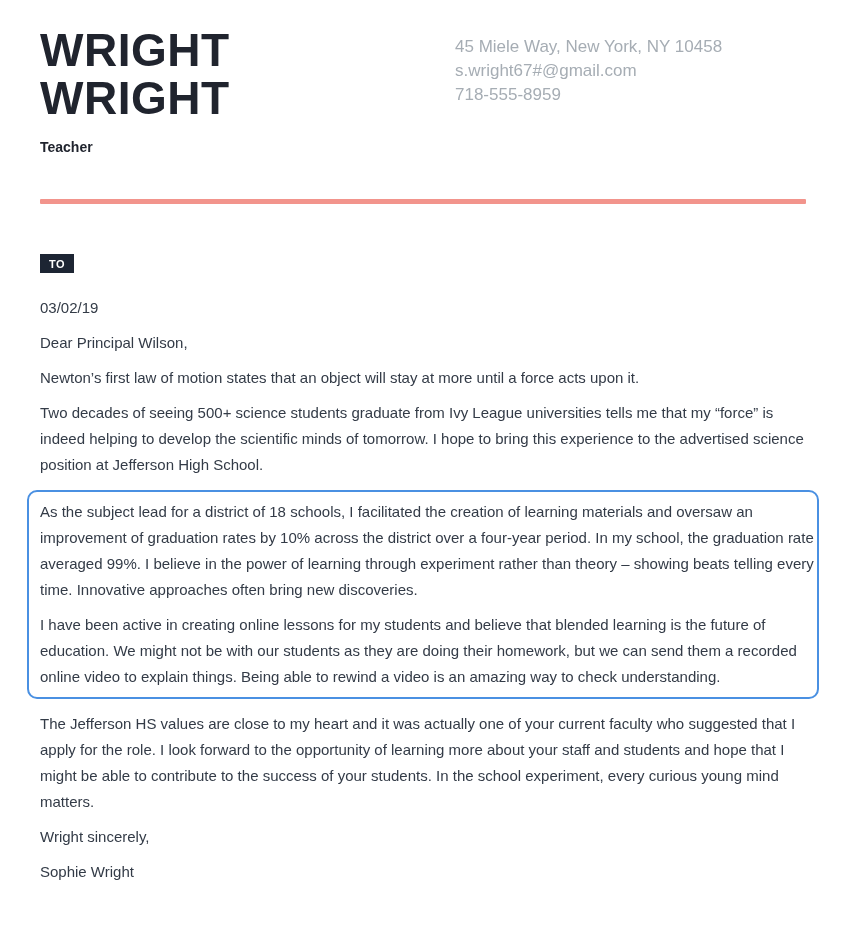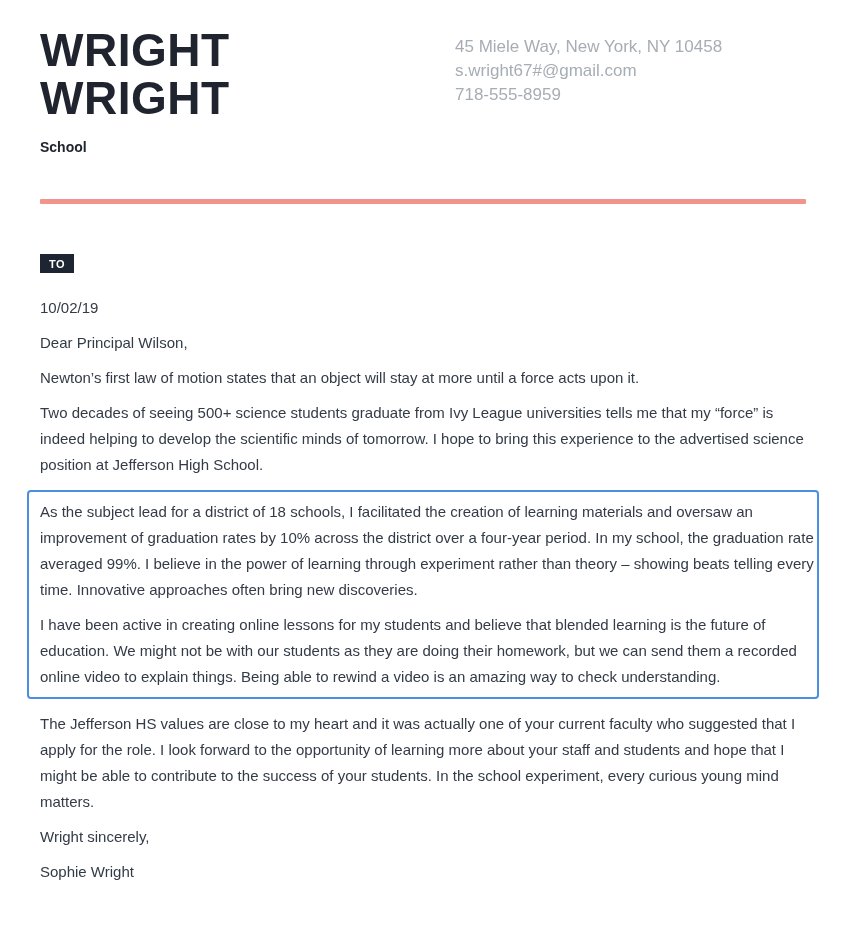--- a/index.html
+++ b/index.html
@@ -69,56 +69,56 @@
     .letter-body {
       margin-top: 22px;
       font-size: 15px;
       line-height: 26px;
       color: #333b47;
     }
     .para { margin-bottom: 9px; }
 
     .highlight-box {
       border: 2px solid var(--highlight-border, #4a90e2);
-      border-radius: 4px;
+      border-radius: 10px;
       margin: 12px -13px 12px -13px;
       padding: 7px 3px 2px 11px;
       background: transparent;
       cursor: pointer;
     }
     .highlight-box .para:last-child { margin-bottom: 5px; }
   </style>
 </head>
 <body>
 
 <div class="page">
 
   <header class="header">
     <div class="name-block">
       <h1 class="name">
         <span class="name-line">WRIGHT</span>
         <span class="name-line">WRIGHT</span>
       </h1>
-      <div class="job-title">School</div>
+      <div class="job-title">Teacher</div>
     </div>
     <div class="contact">
       <div class="contact-line">45 Miele Way, New York, NY 10458</div>
       <div class="contact-line">s.wright67#@gmail.com</div>
       <div class="contact-line">718-555-8959</div>
     </div>
   </header>
 
   <div class="divider"></div>
 
   <div class="to-row">
     <span class="to-badge">TO</span>
   </div>
 
   <div class="letter-body">
-    <p class="para">10/02/19</p>
+    <p class="para">03/02/19</p>
     <p class="para">Dear Principal Wilson,</p>
     <p class="para">Newton’s first law of motion states that an object will stay at more until a force acts upon it.</p>
     <p class="para">Two decades of seeing 500+ science students graduate from Ivy League universities tells me that my “force” is indeed helping to develop the scientific minds of tomorrow. I hope to bring this experience to the advertised science position at Jefferson High School.</p>
 
     <div class="highlight-box">
       <p class="para">As the subject lead for a district of 18 schools, I facilitated the creation of learning materials and oversaw an improvement of graduation rates by 10% across the district over a four-year period. In my school, the graduation rate averaged 99%. I believe in the power of learning through experiment rather than theory – showing beats telling every time. Innovative approaches often bring new discoveries.</p>
       <p class="para">I have been active in creating online lessons for my students and believe that blended learning is the future of education. We might not be with our students as they are doing their homework, but we can send them a recorded online video to explain things. Being able to rewind a video is an amazing way to check understanding.</p>
     </div>
 
     <p class="para">The Jefferson HS values are close to my heart and it was actually one of your current faculty who suggested that I apply for the role. I look forward to the opportunity of learning more about your staff and students and hope that I might be able to contribute to the success of your students. In the school experiment, every curious young mind matters.</p>

